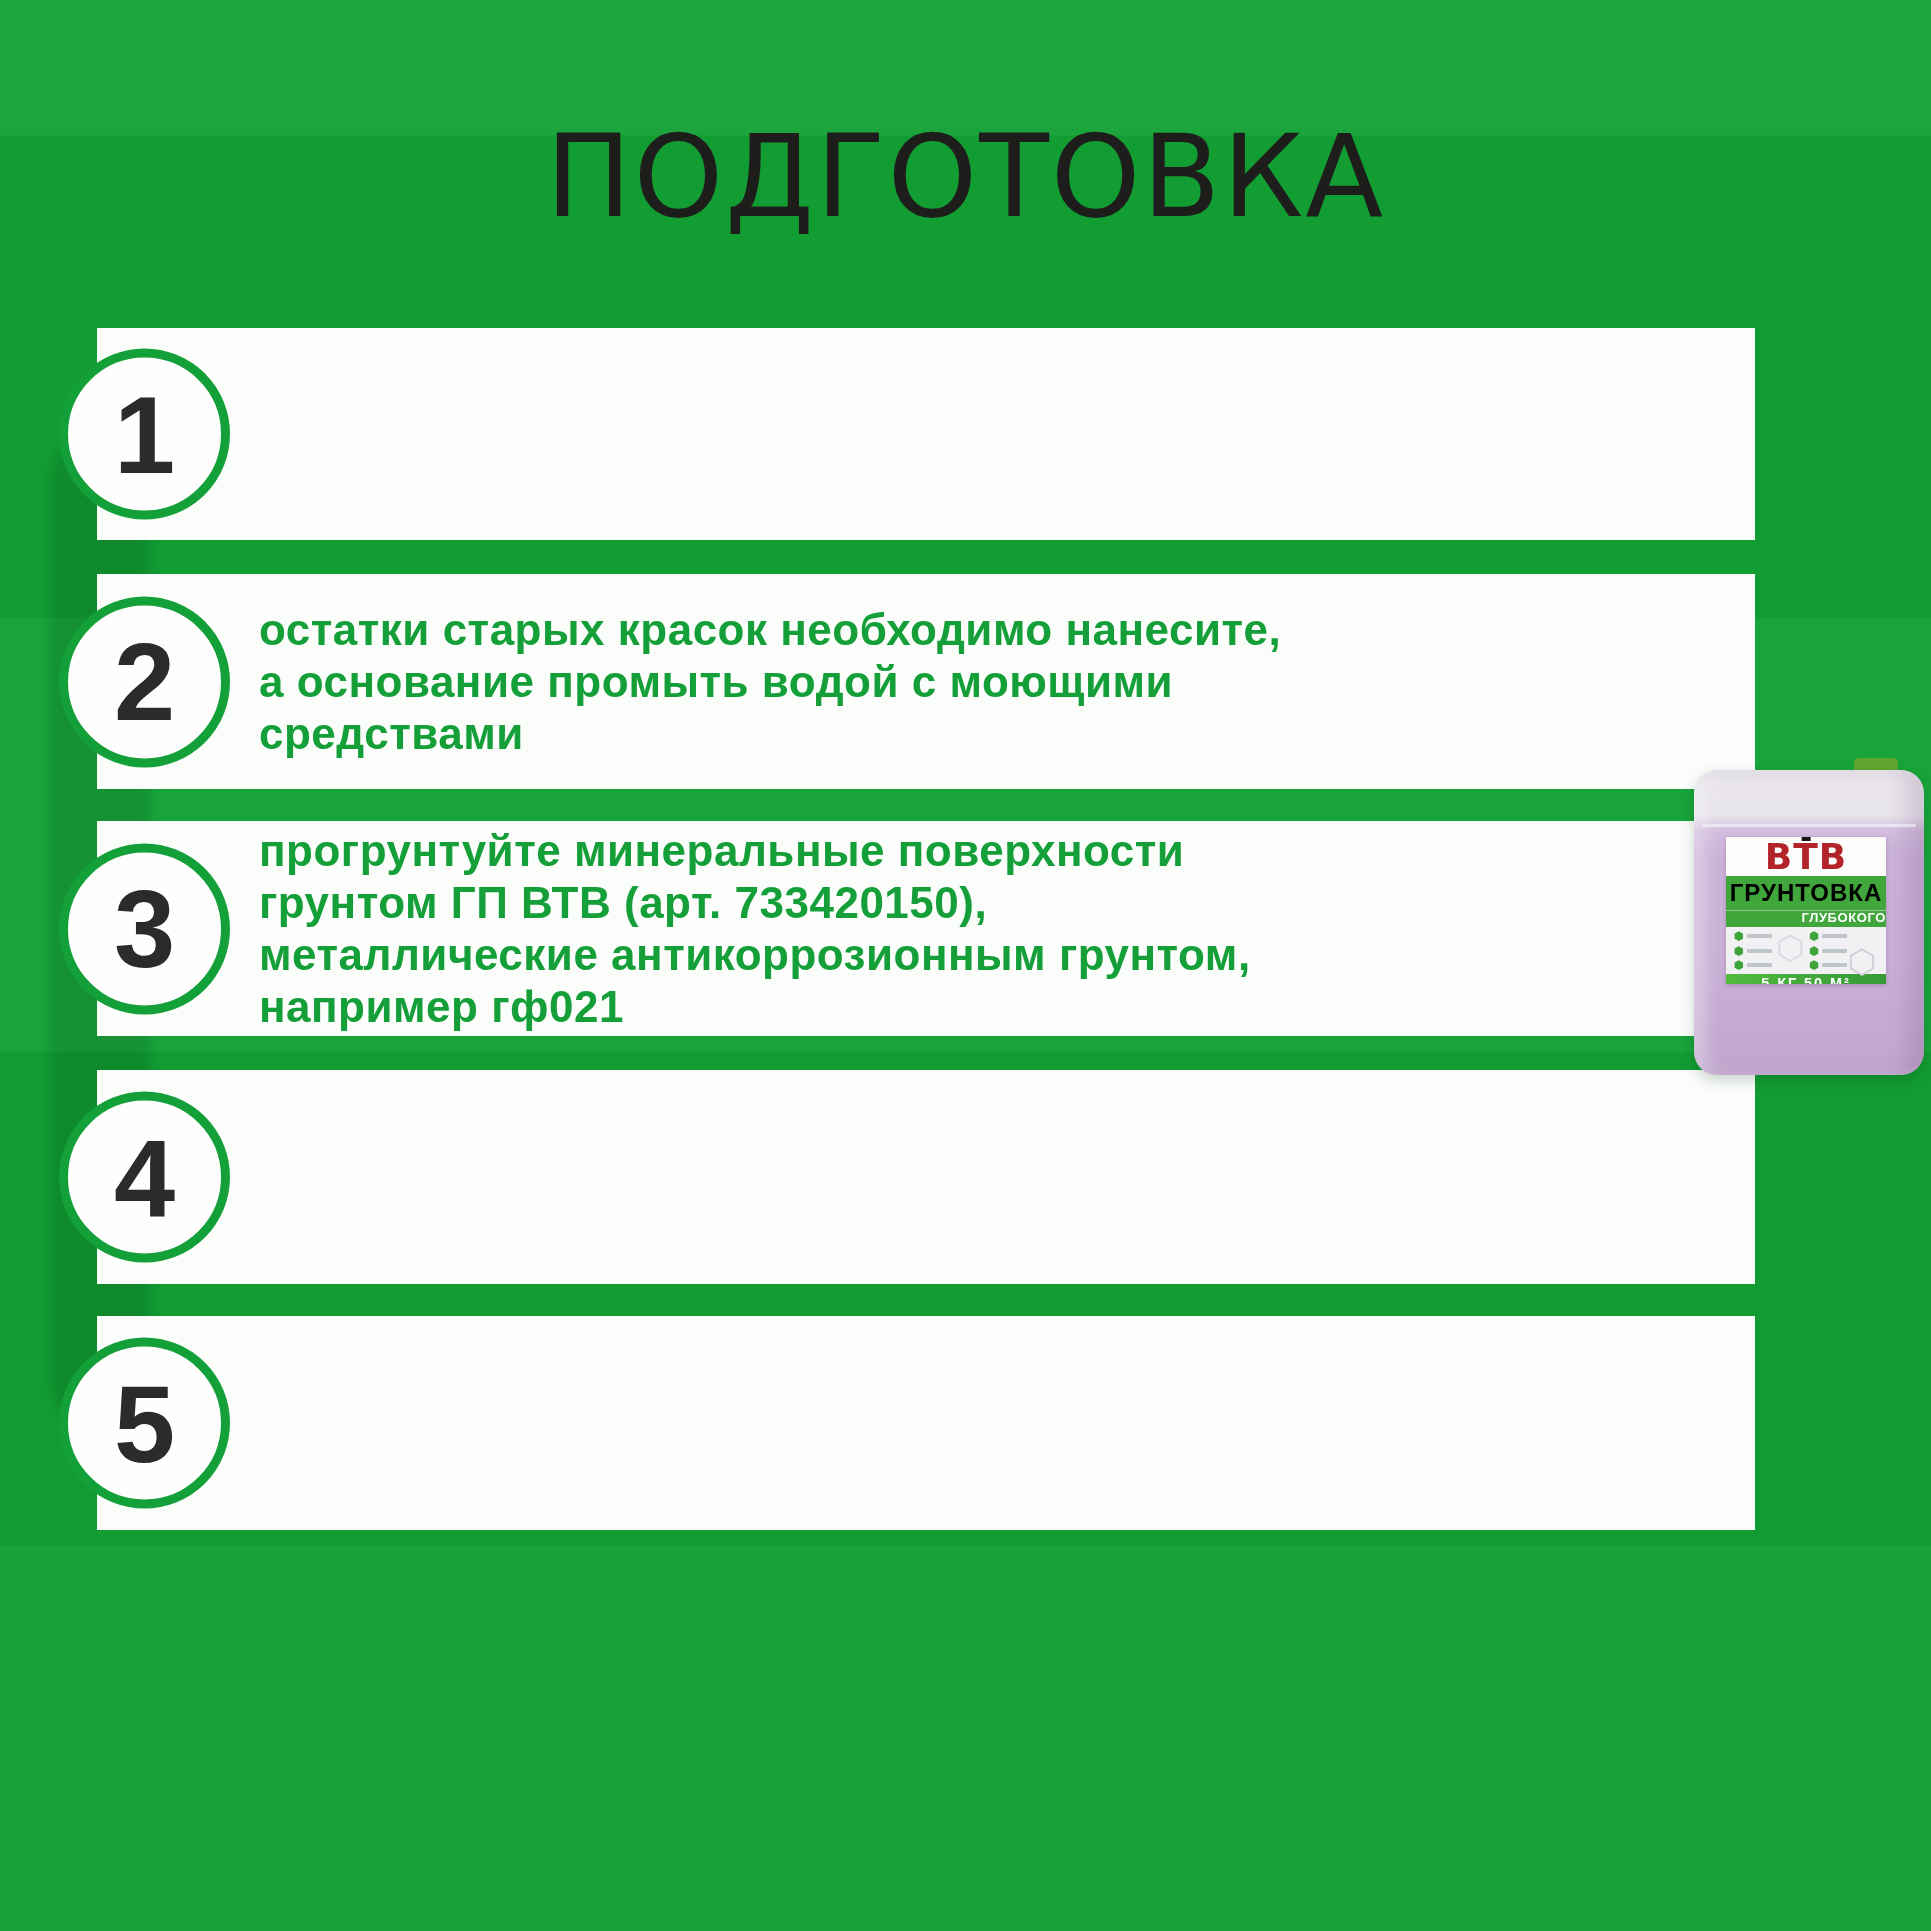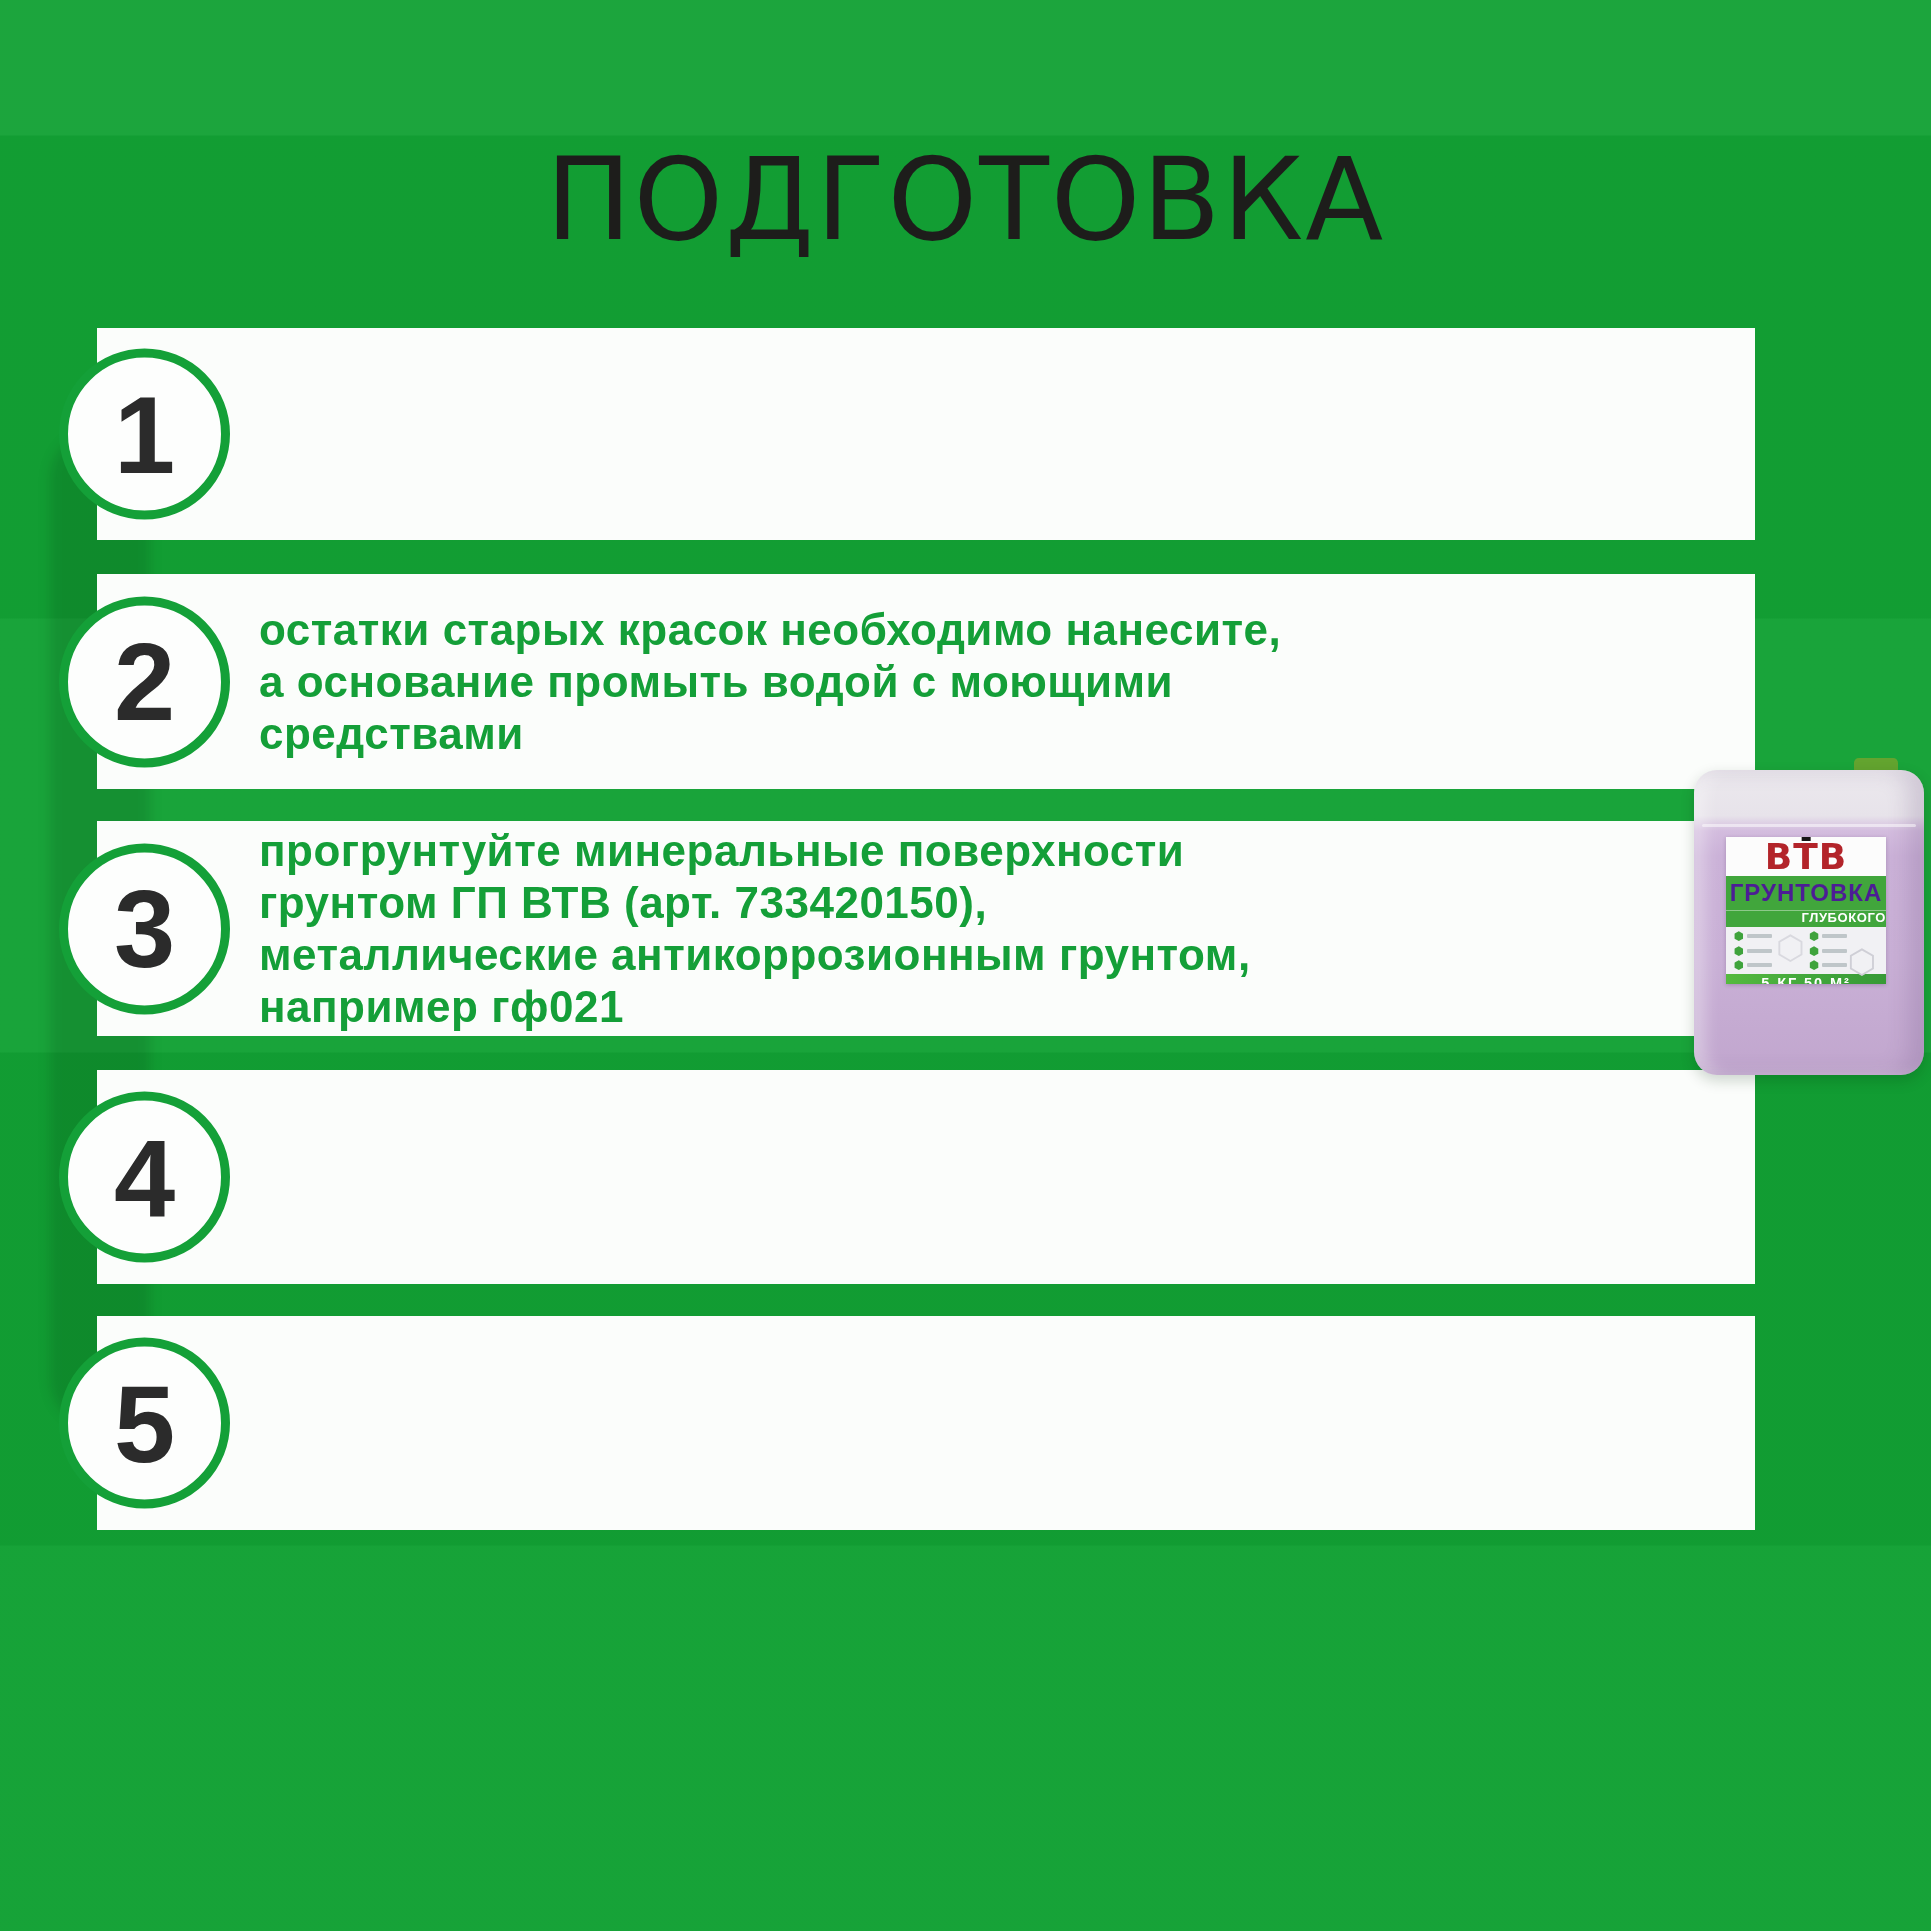--- a/index.html
+++ b/index.html
@@ -12,21 +12,21 @@
   .canvas::before{
     content:"";position:absolute;inset:0;pointer-events:none;
     background:linear-gradient(180deg,
       rgba(255,255,255,0.045) 0px,  rgba(255,255,255,0.045) 135px,
       rgba(0,0,0,0.025) 136px,      rgba(0,0,0,0.025) 618px,
       rgba(255,255,255,0.03) 619px, rgba(255,255,255,0.03) 1052px,
       rgba(0,0,0,0.03) 1053px,      rgba(0,0,0,0.03) 1545px,
       rgba(255,255,255,0.02) 1546px,rgba(255,255,255,0.02) 1931px);
   }
   .title{
-    position:absolute;top:143px;left:0;width:100%;
+    position:absolute;top:120px;left:0;width:100%;
     text-align:center;margin:0;
     font-family:"DejaVu Sans","Liberation Sans",sans-serif;
     font-weight:normal;font-size:114px;line-height:1.0;
     letter-spacing:1.9px;color:#1D1D1B;
   }
   
   .connector{
     position:absolute;left:50px;top:431px;width:100px;height:996px;
     background:rgba(0,30,8,0.14);
     filter:blur(5.8px);border-radius:48px;
@@ -88,21 +88,21 @@
   }
   .brand{
     position:relative;font-family:"DejaVu Sans",sans-serif;
     font-weight:bold;font-size:36px;line-height:1;color:#B3242A;letter-spacing:1px;
   }
   .brand-square{
     position:absolute;left:50%;top:-4.8px;transform:translateX(-50%);
     width:8.7px;height:8.7px;background:#161616;
   }
   .label-name{
-    background:#41A63C;color:#4c1d95;height:34px;flex:0 0 34px;
+    background:#41A63C;color:#000000;height:34px;flex:0 0 34px;
     font-weight:bold;font-size:24px;line-height:34px;
     text-align:center;letter-spacing:1px;
   }
   .label-sub{
     background:#41A63C;color:#FFFFFF;height:16.4px;flex:0 0 16.4px;
     font-weight:bold;font-size:13px;line-height:13.5px;
     text-align:right;letter-spacing:0.6px;
     border-top:1px solid rgba(255,255,255,0.4);
   }
   .label-mid{

